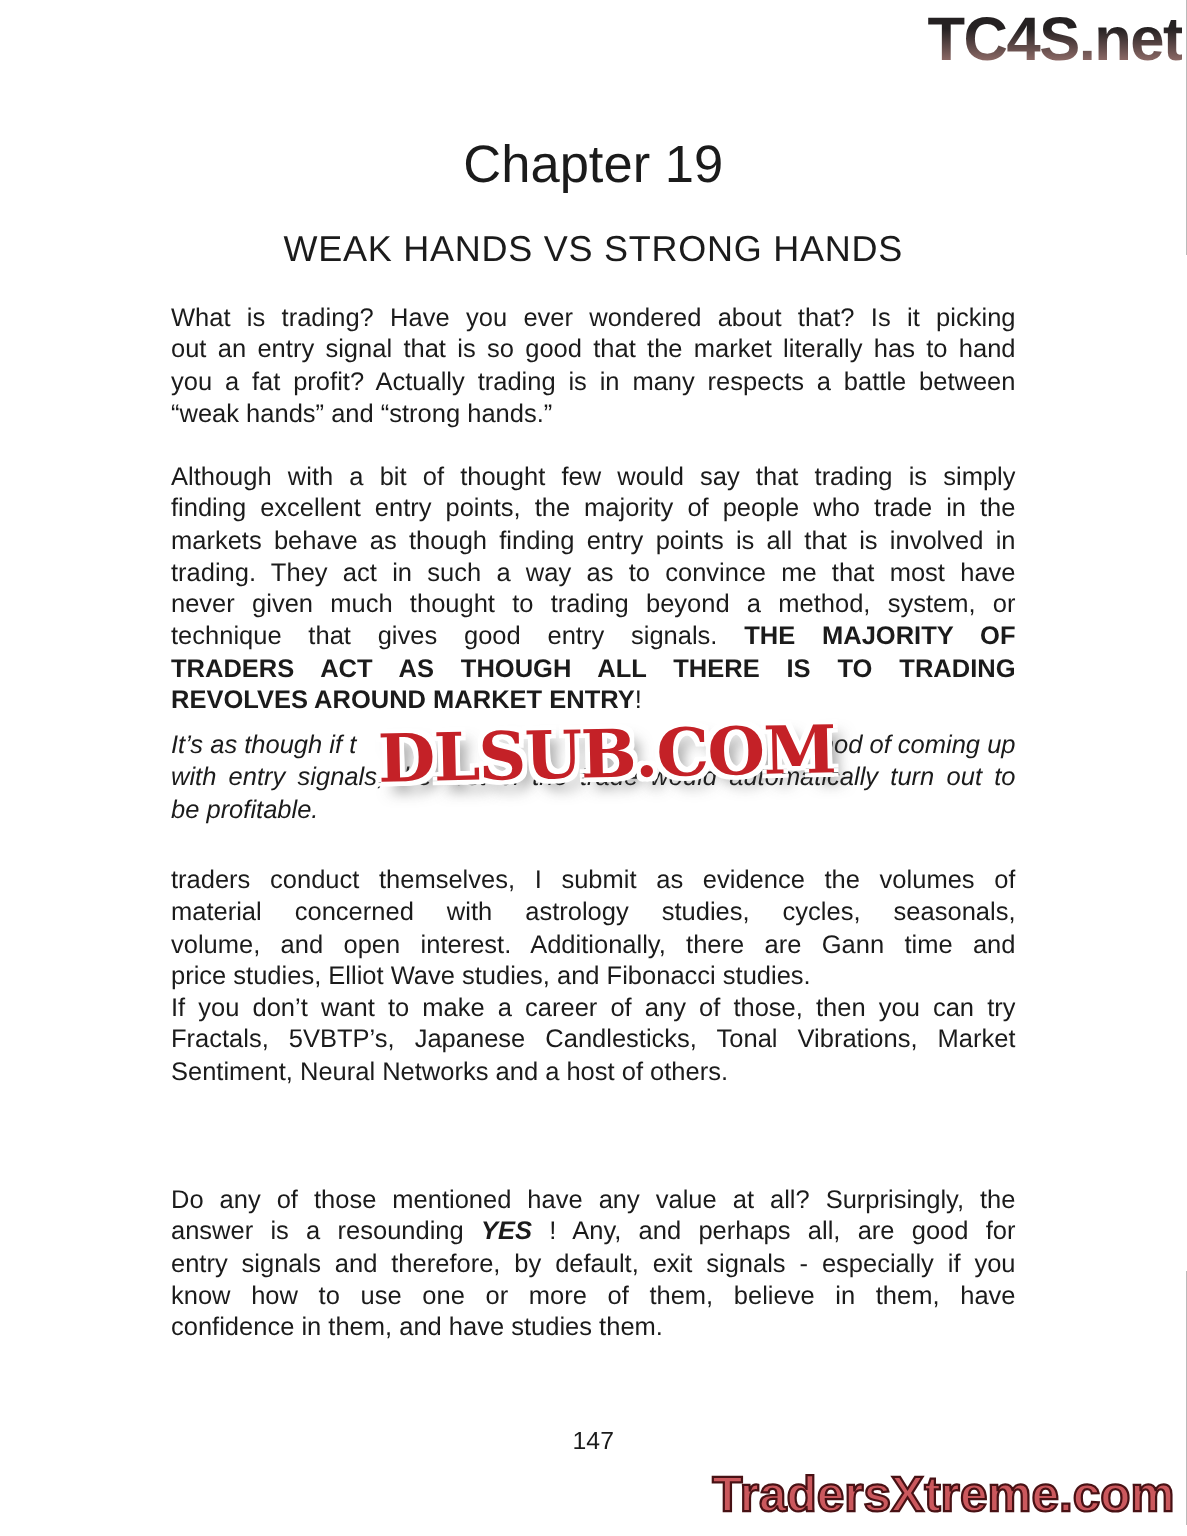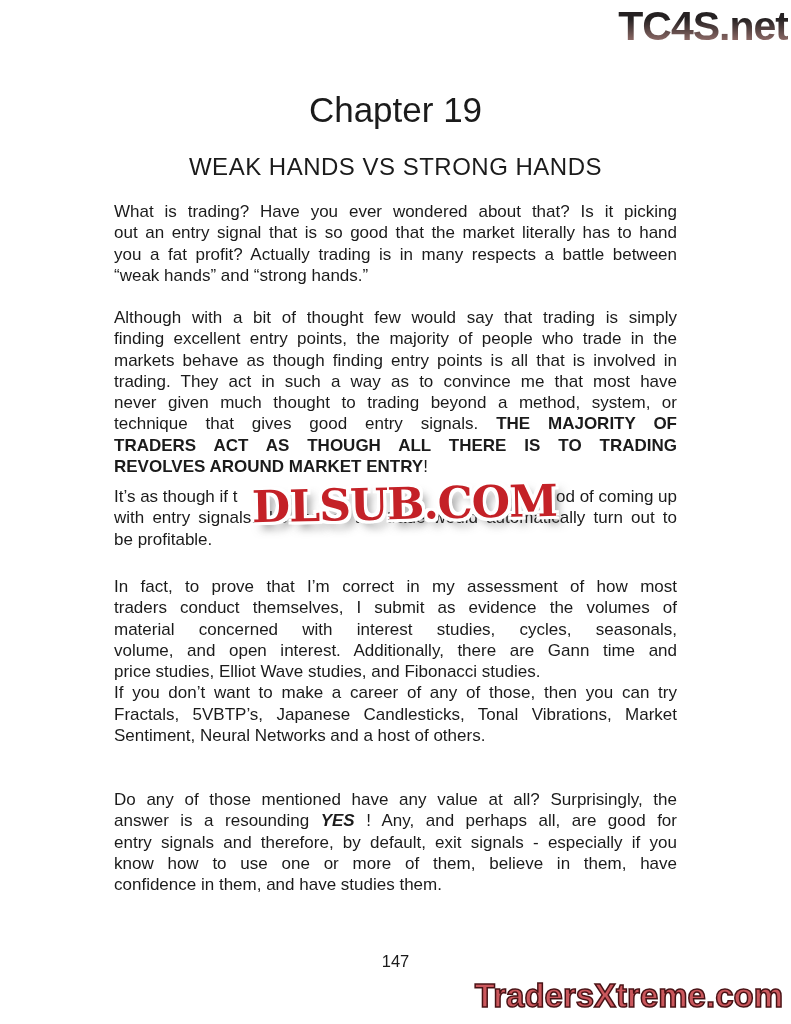--- a/index.html
+++ b/index.html
@@ -142,32 +142,31 @@
       <div class="para" style="top: 307px;">
         <div class="line just"><span>Although with a bit of thought few would say that trading is simply</span></div>
         <div class="line just"><span>finding excellent entry points, the majority of people who trade in the</span></div>
         <div class="line just"><span>markets behave as though finding entry points is all that is involved in</span></div>
         <div class="line just"><span>trading. They act in such a way as to convince me that most have</span></div>
         <div class="line just"><span>never given much thought to trading beyond a  method, system, or</span></div>
         <div class="line just"><span>technique that gives good entry signals.  </span><span class="seg-b">THE MAJORITY OF</span></div>
         <div class="line just"><span class="seg-b">TRADERS ACT AS THOUGH ALL THERE IS TO TRADING</span></div>
         <div class="line"><span class="seg-b">REVOLVES AROUND MARKET ENTRY</span><span>!</span></div>
       </div>
-      <div class="para" style="top: 486px;">
+      <div class="para" style="top: 486px; font-style: italic;">
         <div class="line spread">
           <span>It’s as though if t</span>
           <span>hod of coming up</span>
         </div>
         <div class="line just"><span>with entry signals, the rest of the trade would automatically turn out to</span></div>
         <div class="line"><span>be profitable.</span></div>
       </div>
       <div class="para" style="top: 576px;">
-        <div class="line just"><span>In fact, to prove that I’m correct in my assessment of how most</span></div>
         <div class="line just"><span>traders conduct themselves, I submit as evidence the volumes of</span></div>
-        <div class="line just"><span>material concerned with interest studies, cycles, seasonals,</span></div>
+        <div class="line just"><span>material concerned with astrology studies, cycles, seasonals,</span></div>
         <div class="line just"><span>volume, and open interest.  Additionally, there are Gann time and</span></div>
         <div class="line"><span>price studies, Elliot Wave studies, and Fibonacci studies.</span></div>
         <div class="line just"><span>If you don’t want to make a career of any of those, then you can try</span></div>
         <div class="line just"><span>Fractals, 5VBTP’s, Japanese Candlesticks, Tonal Vibrations, Market</span></div>
         <div class="line"><span>Sentiment, Neural Networks and a host of others.</span></div>
       </div>
       <div class="para" style="top: 789px;">
         <div class="line just"><span>Do any of those mentioned have any value at all?  Surprisingly, the</span></div>
         <div class="line just"><span>answer is a resounding </span><span class="seg-bi">YES</span><span> !  Any, and perhaps all, are good for</span></div>
         <div class="line just"><span>entry signals and therefore, by default, exit signals - especially if you</span></div>

